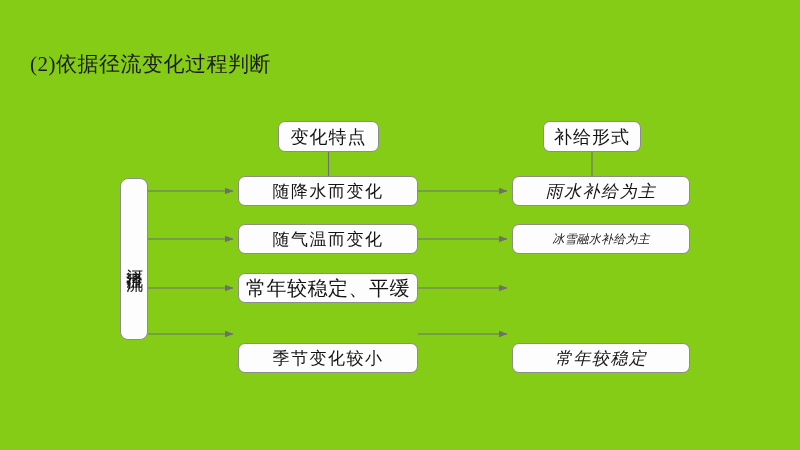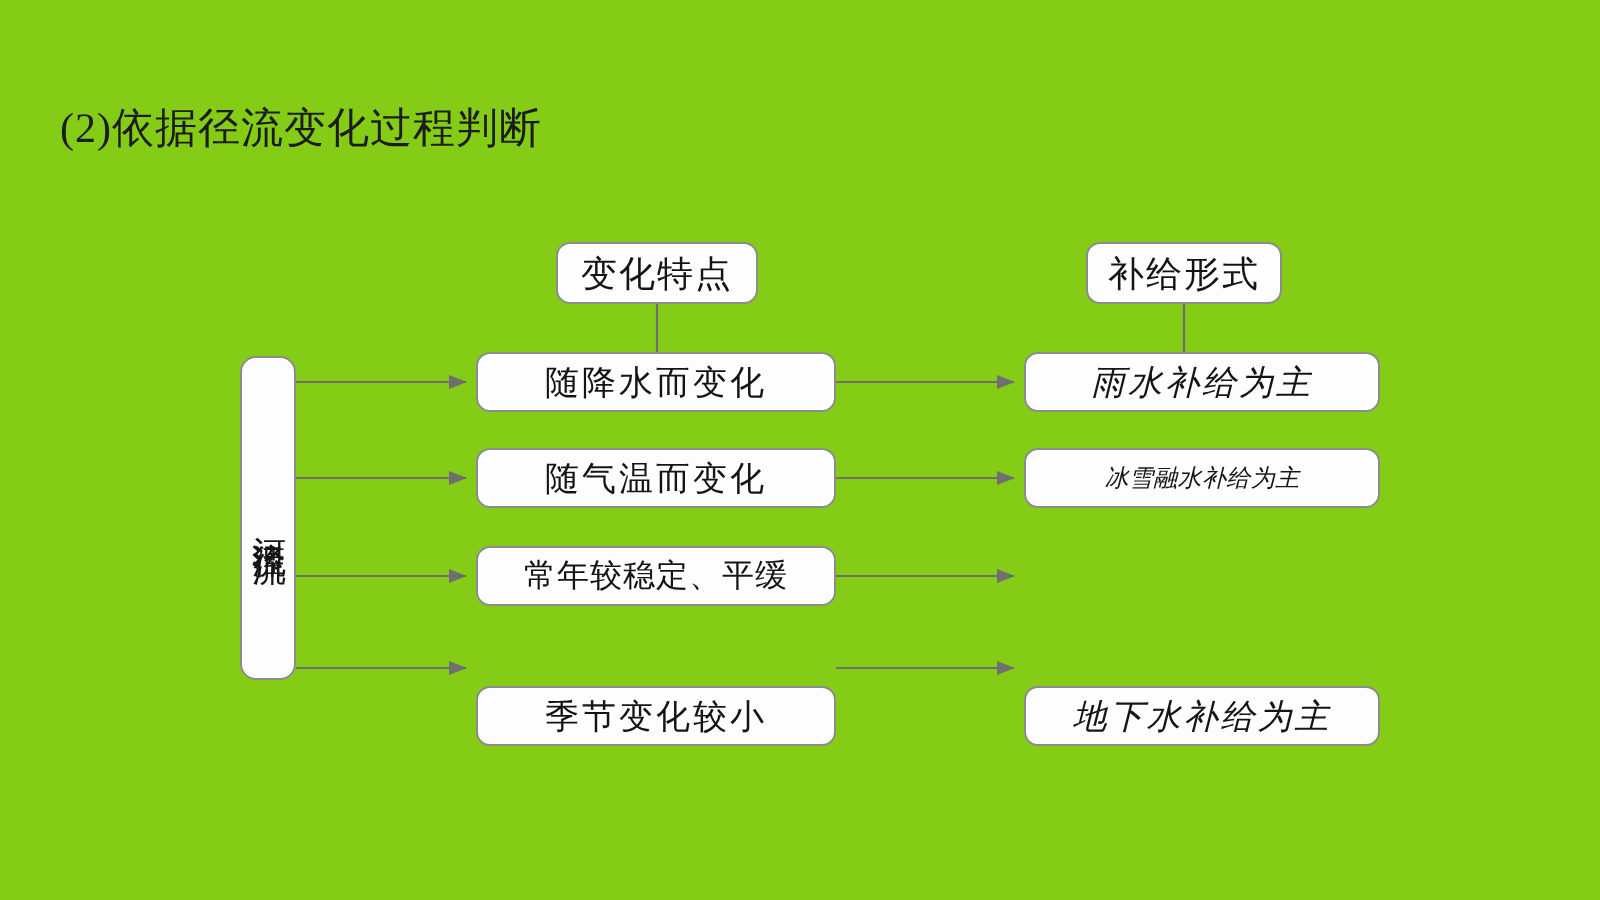--- a/index.html
+++ b/index.html
@@ -90,21 +90,21 @@
   }
 
   
   .mid-node {
     left: 238px;
     width: 180px;
     height: 30px;
     font-size: 17px;
     letter-spacing: 1.5px;
   }
-  .mid-node.tight { font-size: 16px; letter-spacing: 0.5px; }
+  .mid-node.tight { font-size: 20px; letter-spacing: 0.5px; }
 
   
   .right-node {
     left: 512px;
     width: 178px;
     height: 30px;
     font-size: 17px;
     letter-spacing: 1.5px;
     font-style: italic;
   }
@@ -152,16 +152,16 @@
 
     <div class="node" id="root-node">河流径流</div>
 
     <div class="node mid-node row-1">随降水而变化</div>
     <div class="node mid-node row-2">随气温而变化</div>
     <div class="node mid-node tight row-3">常年较稳定、平缓</div>
     <div class="node mid-node row-4">季节变化较小</div>
 
     <div class="node right-node row-1">雨水补给为主</div>
     <div class="node right-node tight row-2">冰雪融水补给为主</div>
-    <div class="node right-node row-4">地下水补给为主</div>
+    <div class="node right-node row-4">常年较稳定</div>
 
   </div>
 </div>
 
 </body></html>

